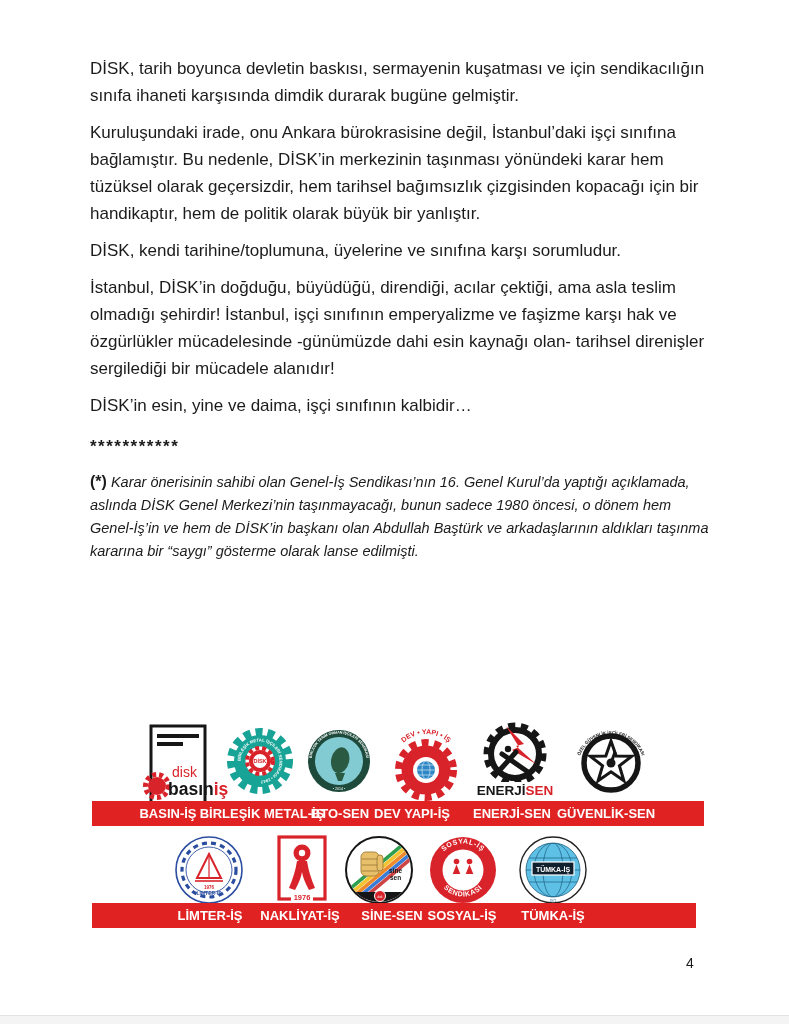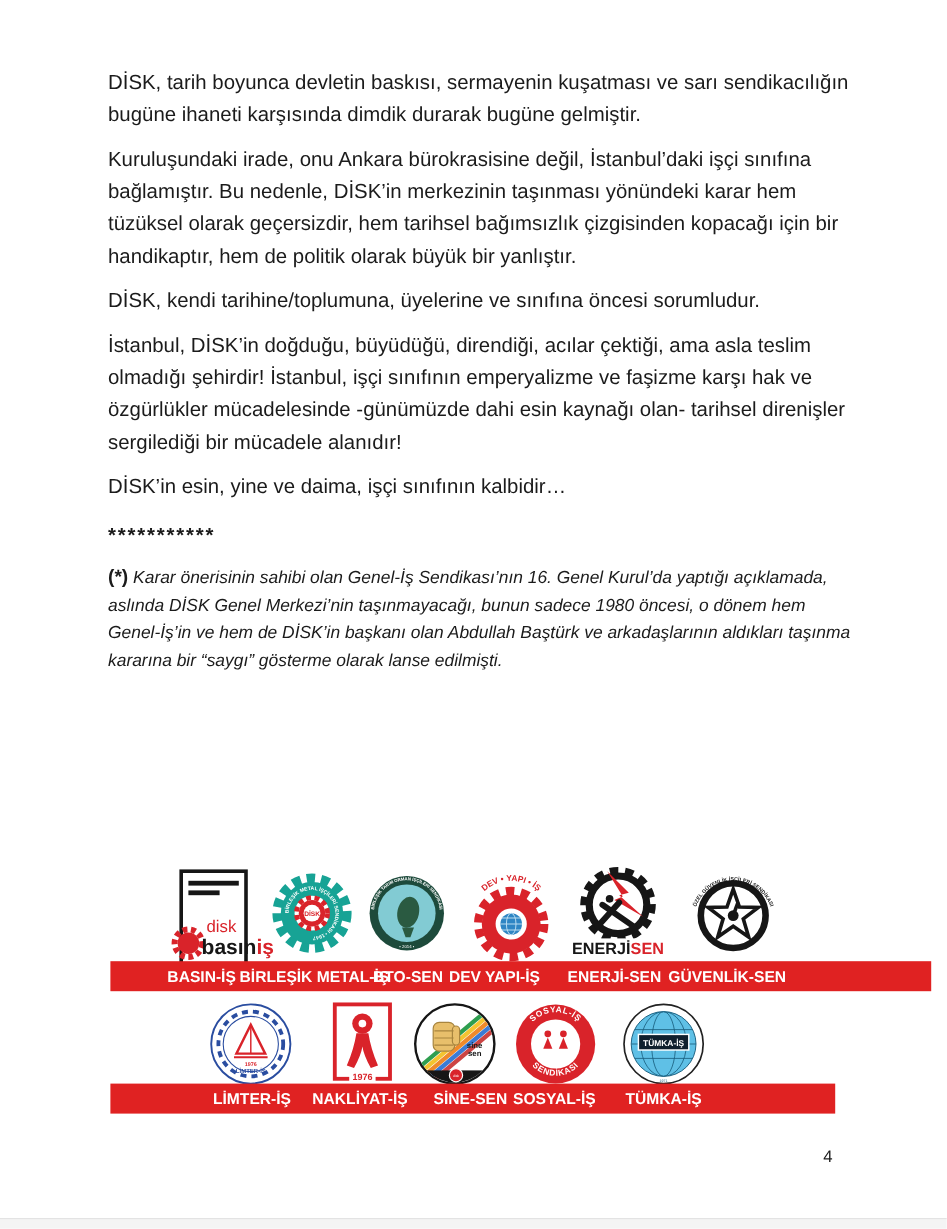--- a/index.html
+++ b/index.html
@@ -21,23 +21,23 @@
     color:#ffffff;font-weight:bold;font-size:13px;line-height:25px;white-space:nowrap;
   }
   .page-number{position:absolute;left:686px;top:955px;font-size:14px;color:#1b1b1b;}
   .page-edge{position:absolute;left:0;top:1015px;width:789px;height:9px;background:#f4f4f4;border-top:1px solid #e3e3e3;}
   svg{display:block;}
 </style>
 </head>
 <body>
 
 <div class="content">
-  <p class="par">DİSK, tarih boyunca devletin baskısı, sermayenin kuşatması ve sarı sendikacılığın bugüne ihaneti karşısında dimdik durarak bugüne gelmiştir.</p>
+  <p class="par">DİSK, tarih boyunca devletin baskısı, sermayenin kuşatması ve için sendikacılığın sınıfa ihaneti karşısında dimdik durarak bugüne gelmiştir.</p>
   <p class="par">Kuruluşundaki irade, onu Ankara bürokrasisine değil, İstanbul’daki işçi sınıfına bağlamıştır. Bu nedenle, DİSK’in merkezinin taşınması yönündeki karar hem tüzüksel olarak geçersizdir, hem tarihsel bağımsızlık çizgisinden kopacağı için bir handikaptır, hem de politik olarak büyük bir yanlıştır.</p>
-  <p class="par">DİSK, kendi tarihine/toplumuna, üyelerine ve sınıfına öncesi sorumludur.</p>
+  <p class="par">DİSK, kendi tarihine/toplumuna, üyelerine ve sınıfına karşı sorumludur.</p>
   <p class="par">İstanbul, DİSK’in doğduğu, büyüdüğü, direndiği, acılar çektiği, ama asla teslim olmadığı şehirdir! İstanbul, işçi sınıfının emperyalizme ve faşizme karşı hak ve özgürlükler mücadelesinde -günümüzde dahi esin kaynağı olan- tarihsel direnişler sergilediği bir mücadele alanıdır!</p>
   <p class="par">DİSK’in esin, yine ve daima, işçi sınıfının kalbidir…</p>
   <p class="par sep">***********</p>
   <p class="footnote"><b class="fn-marker">(*)</b><i> Karar önerisinin sahibi olan Genel-İş Sendikası’nın 16. Genel Kurul’da yaptığı açıklamada, aslında DİSK Genel Merkezi’nin taşınmayacağı, bunun sadece 1980 öncesi, o dönem hem Genel-İş’in ve hem de DİSK’in başkanı olan Abdullah Baştürk ve arkadaşlarının aldıkları taşınma kararına bir “saygı” gösterme olarak lanse edilmişti.</i></p>
 </div>
 
 <div class="logo" style="left:135px;top:724px;">
   <svg width="96" height="84" viewBox="0 0 96 84">
     <rect x="16" y="2" width="54" height="78" fill="#ffffff" stroke="#161616" stroke-width="3"></rect>
     <rect x="22" y="10" width="42" height="4" fill="#161616"></rect>
@@ -125,21 +125,21 @@
         <path id="arcGuv" d="M -33,4 A 33,33 0 0 1 33,4"></path>
       </defs>
     <text font-size="4.4" fill="#161616" font-weight="bold" text-anchor="middle"><textPath href="#arcGuv" startOffset="50%">ÖZEL GÜVENLİK İŞÇİLERİ SENDİKASI</textPath></text>
     <circle r="27" fill="#ffffff" stroke="#161616" stroke-width="5.5"></circle>
     <path d="M0,-22 L5.2,-7.1 L20.9,-6.8 L8.4,2.7 L12.9,17.8 L0,8.8 L-12.9,17.8 L-8.4,2.7 L-20.9,-6.8 L-5.2,-7.1 Z" fill="#ffffff" stroke="#161616" stroke-width="3" stroke-linejoin="miter"></path>
     <circle r="4.5" fill="#161616"></circle>
     <rect x="-1.5" y="-12" width="3" height="9" fill="#161616" transform="rotate(20)"></rect>
   </svg>
 </div>
 
-<div class="banner" style="left:92px;top:801px;width:684px;">
+<div class="banner" style="left:92px;top:801px;width:612px;">
   <span style="left:76px">BASIN-İŞ</span>
   <span style="left:170px">BİRLEŞİK METAL-İŞ</span>
   <span style="left:248px">BTO-SEN</span>
   <span style="left:320px">DEV YAPI-İŞ</span>
   <span style="left:420px">ENERJİ-SEN</span>
   <span style="left:514px">GÜVENLİK-SEN</span>
 </div>
 
 <div class="logo" style="left:174px;top:835px;">
   <svg width="70" height="70" viewBox="-35 -35 70 70">

